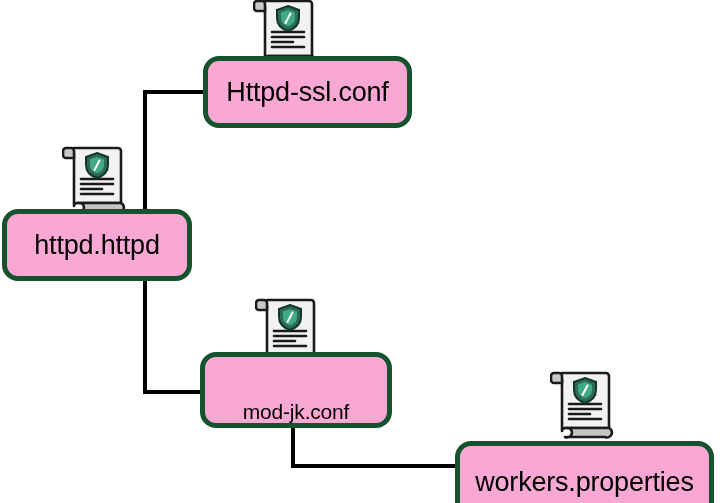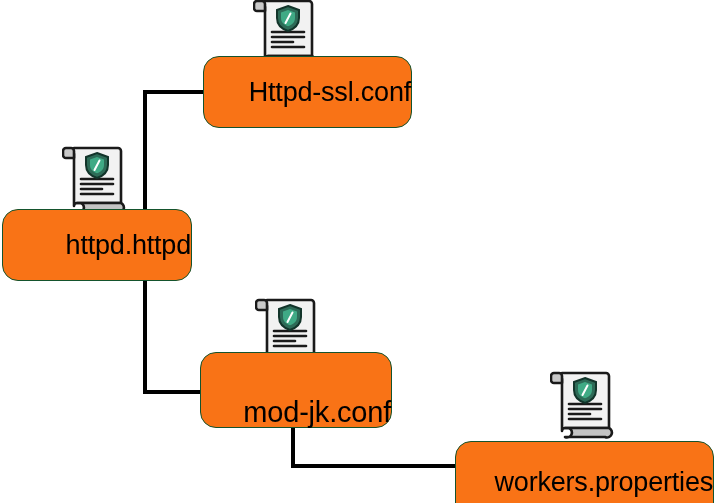--- a/index.html
+++ b/index.html
@@ -22,26 +22,26 @@
     position: absolute;
     left: 0; top: 0;
     width: 720px;
     height: 503px;
     pointer-events: none;
   }
   
   .node {
     position: absolute;
     box-sizing: border-box;
-    background: #f97316;
-    border: 1px solid #14532d;
+    background: #f9a8d4;
+    border: 5px solid #14532d;
     border-radius: 16px;
     display: flex;
     align-items: center;
-    justify-content: flex-end;
+    justify-content: center;
   }
   .node-label {
     font-family: "Liberation Sans", sans-serif;
     color: #000000;
     white-space: nowrap;
     letter-spacing: -0.2px;
   }
   
   .doc-icon {
     position: absolute;
@@ -50,21 +50,21 @@
   
   #node-httpd-ssl   { left: 203px; top: 56px;  width: 209px; height: 72px; }
   #node-httpd-ssl .node-label { font-size: 27px; }
   #icon-httpd-ssl   { left: 253px; top: -5px;  width: 70px;  height: 76px; }
 
   #node-httpd       { left: 2px;   top: 209px; width: 190px; height: 72px; }
   #node-httpd .node-label { font-size: 27px; }
   #icon-httpd       { left: 62px;  top: 142px; width: 70px;  height: 76px; }
 
   #node-modjk       { left: 200px; top: 352px; width: 192px; height: 76px; }
-  #node-modjk .node-label { font-size: 29px; margin-top: 44px; }
+  #node-modjk .node-label { font-size: 21px; margin-top: 44px; }
   #icon-modjk       { left: 255px; top: 294px; width: 70px;  height: 76px; }
 
   #node-workers     { left: 455px; top: 430px; width: 259px; height: 82px; margin-top: 11px; }
   #node-workers .node-label { font-size: 27px; }
   #icon-workers     { left: 550px; top: 367px; width: 70px;  height: 76px; }
 </style>
 </head>
 <body>
 
 <div id="canvas">

